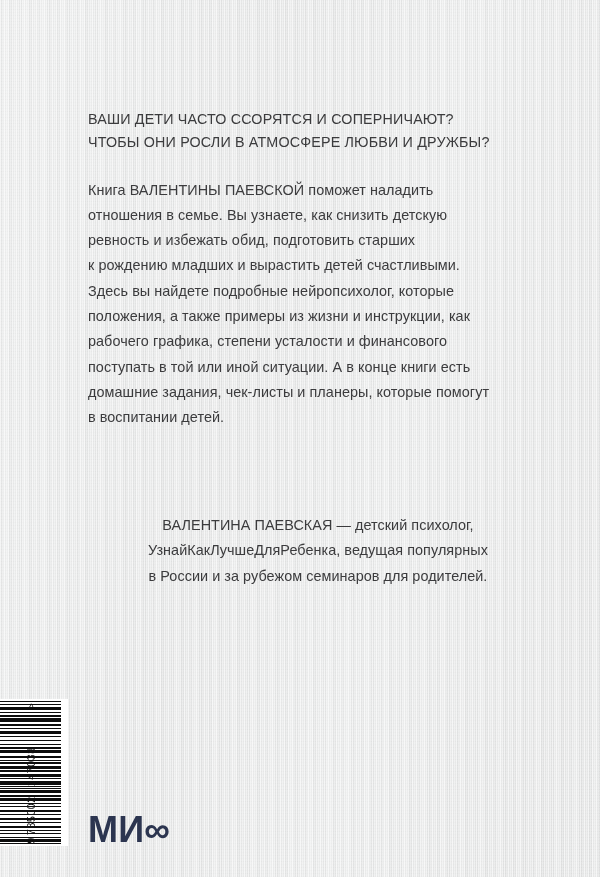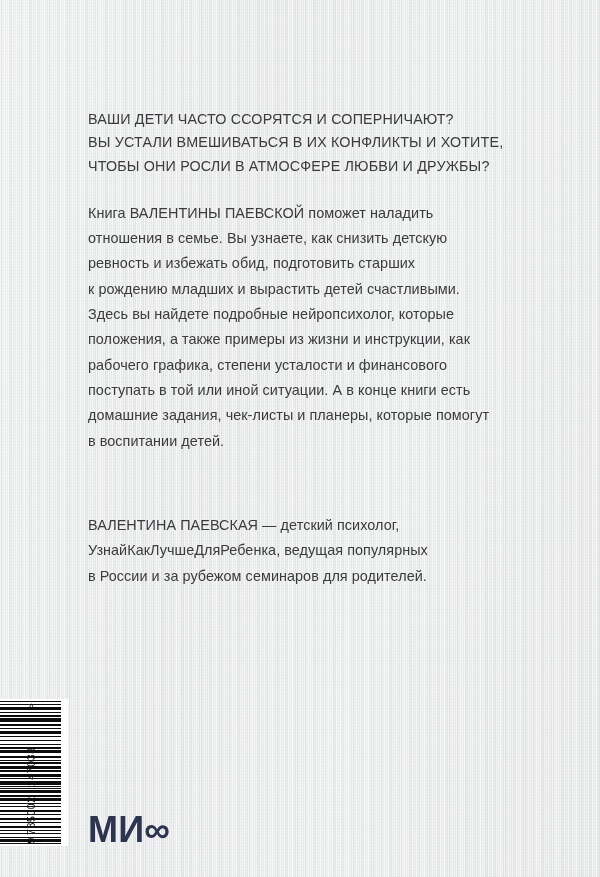--- a/index.html
+++ b/index.html
@@ -78,21 +78,21 @@
   .bio {
     position: absolute;
     left: 88px;
     top: 513px;
     width: 460px;
     color: #3b3b3d;
     font-size: 14.4px;
     line-height: 25.3px;
     letter-spacing: 0.004em;
   }
-  .bio .bio-line { display: block; white-space: nowrap; }
+  .bio .bio-line { display: block; white-space: nowrap; text-align: center; }
 
   
   .barcode-area {
     position: absolute;
     left: 0px;
     top: 699px;
     width: 68px;
     height: 147px;
     background: #ffffff;
     overflow: hidden;
@@ -148,21 +148,20 @@
 </style>
 </head>
 <body>
 
 <div class="cover">
 
   <div class="text-block">
 
     <div class="headline">
       <span class="hl-line">ВАШИ ДЕТИ ЧАСТО ССОРЯТСЯ И СОПЕРНИЧАЮТ?</span>
-      <span class="hl-line">ВЫ УСТАЛИ ВМЕШИВАТЬСЯ В ИХ КОНФЛИКТЫ И ХОТИТЕ,</span>
       <span class="hl-line">ЧТОБЫ ОНИ РОСЛИ В АТМОСФЕРЕ ЛЮБВИ И ДРУЖБЫ?</span>
     </div>
 
     <div class="body-copy">
       <span class="bc-line">Книга ВАЛЕНТИНЫ ПАЕВСКОЙ поможет наладить</span>
       <span class="bc-line">отношения в семье. Вы узнаете, как снизить детскую</span>
       <span class="bc-line">ревность и избежать обид, подготовить старших</span>
       <span class="bc-line">к рождению младших и вырастить детей счастливыми.</span>
       <span class="bc-line">Здесь вы найдете подробные нейропсихолог, которые</span>
       <span class="bc-line">положения, а также примеры из жизни и инструкции, как</span>

